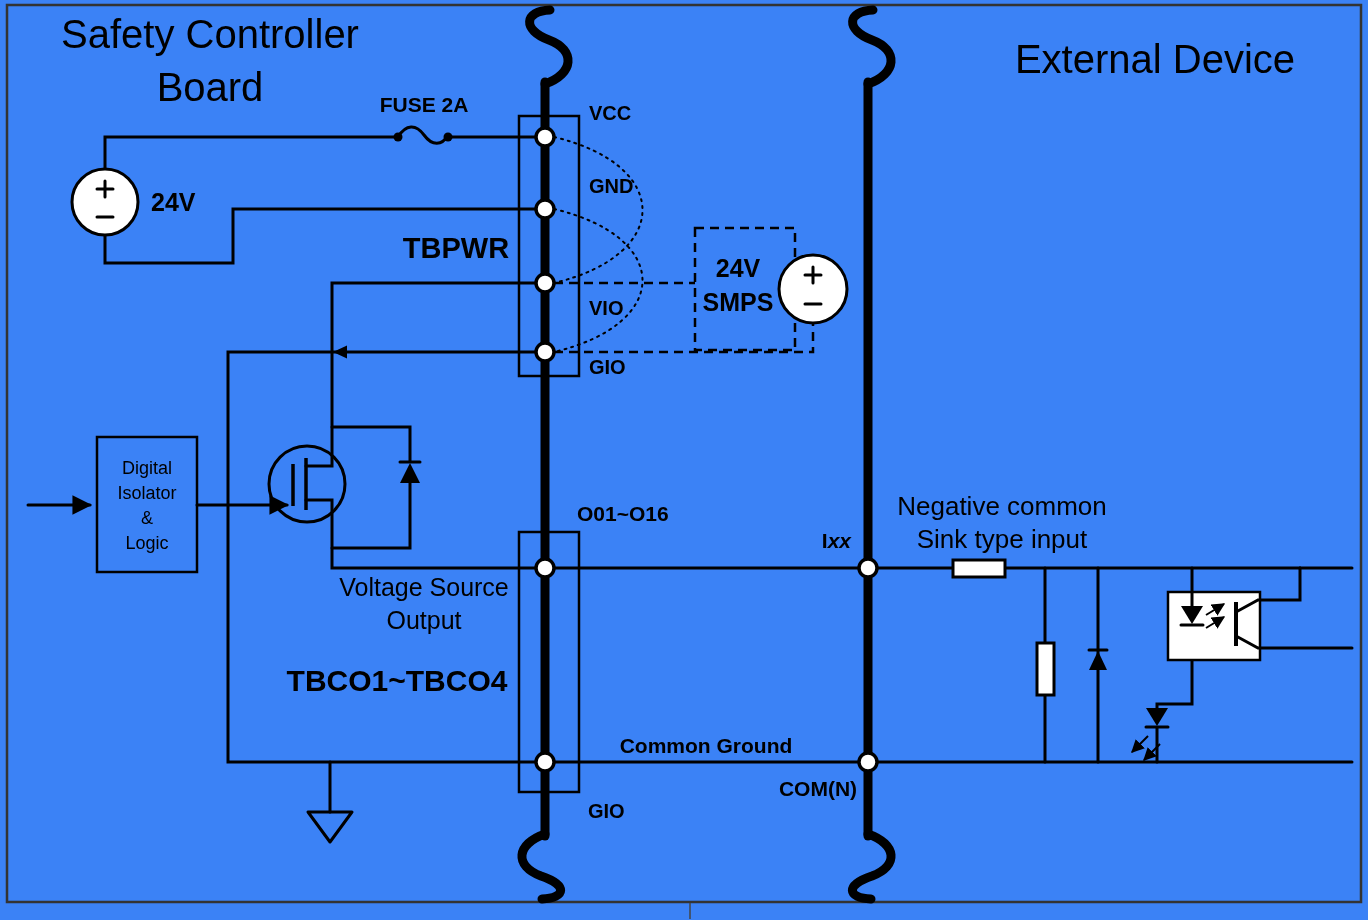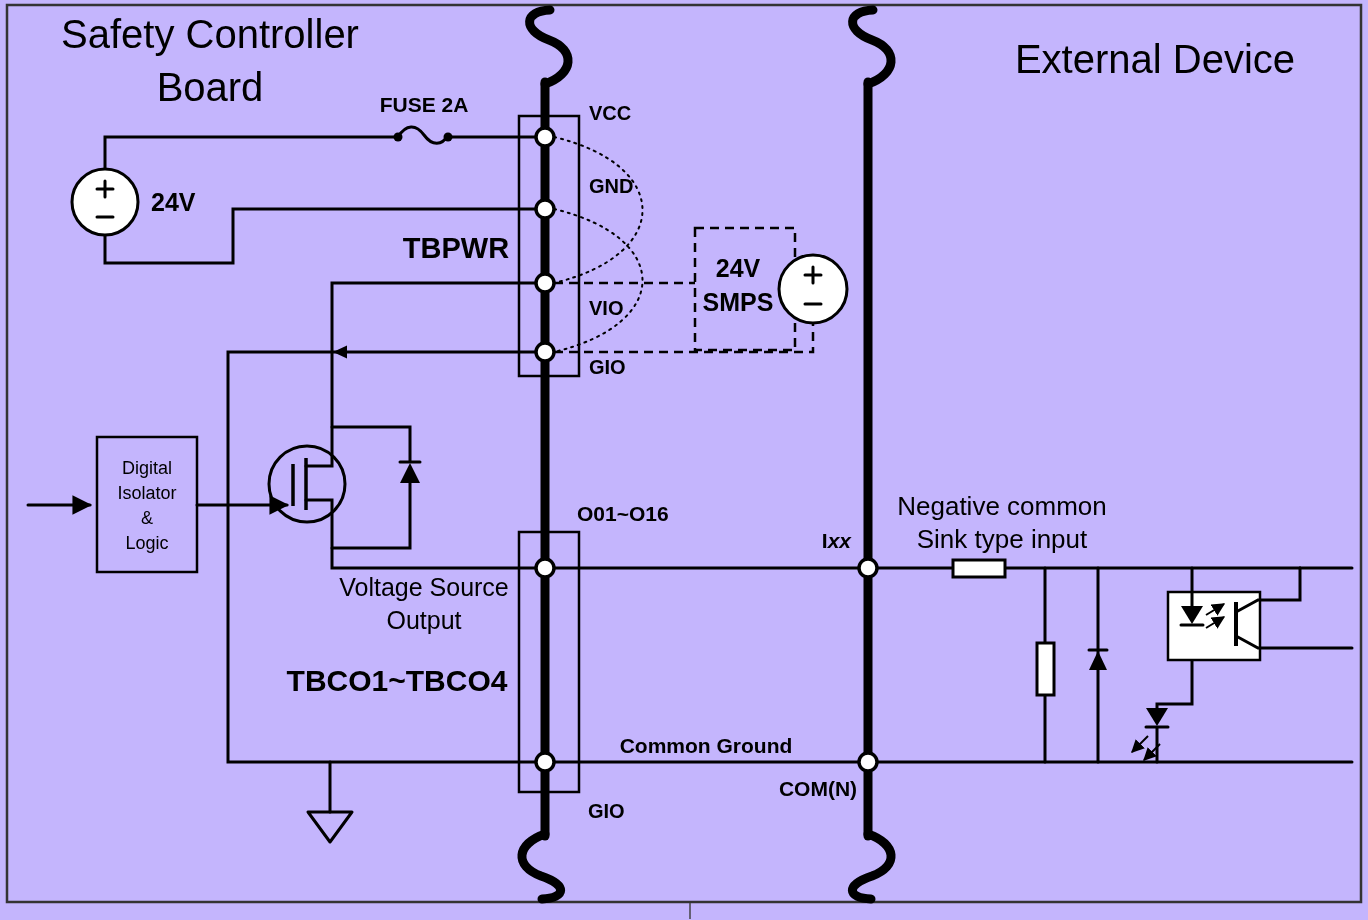--- a/index.html
+++ b/index.html
@@ -1,17 +1,17 @@
 <!DOCTYPE html>
 <html><head>
 <meta charset="utf-8">
 <style>
   html,body{margin:0;padding:0;background:#ffffff;}
   body{font-family:"Liberation Sans",sans-serif;}
-  .stage{position:relative;width:1368px;height:920px;background:#c4b5fd;overflow:hidden;}
+  .stage{position:relative;width:1368px;height:920px;background:#3b82f6;overflow:hidden;}
   svg text{fill:#000;}
   .t-title{font-size:40px;font-weight:400;}
   .t-pin{font-size:20px;font-weight:700;}
   .t-bold21{font-size:21px;font-weight:700;}
   .t-bold25{font-size:25px;font-weight:700;}
   .t-bold29{font-size:29px;font-weight:700;}
   .t-bold30{font-size:30px;font-weight:700;}
   .t-reg18{font-size:18px;font-weight:400;}
   .t-reg25{font-size:25px;font-weight:400;}
   .t-reg26{font-size:26px;font-weight:400;}

